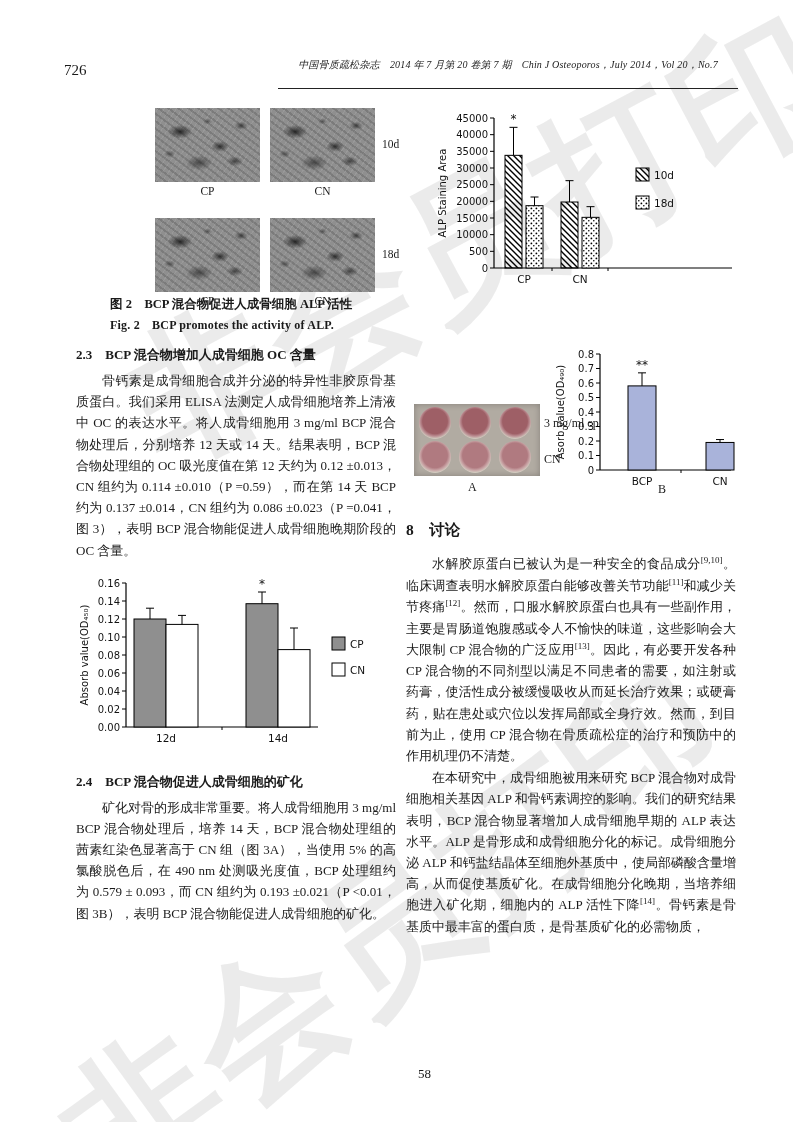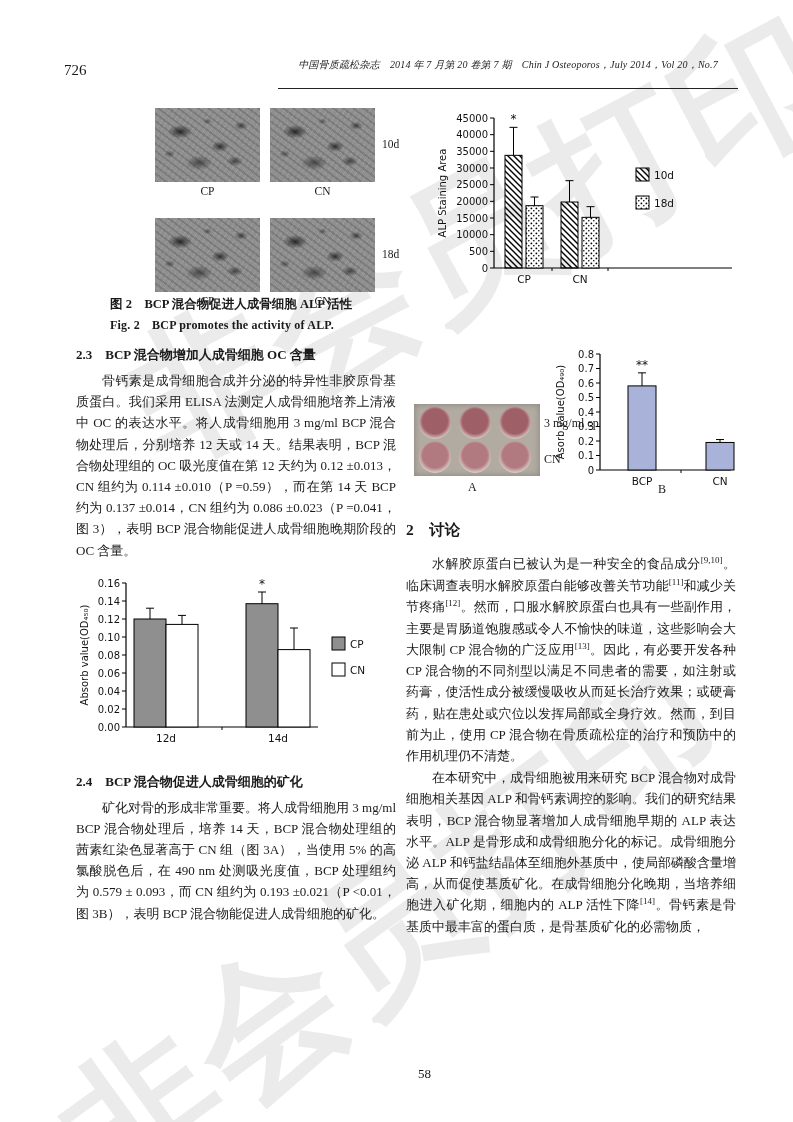--- a/index.html
+++ b/index.html
@@ -232,19 +232,19 @@
           <text x="88" y="28.85000000000001" font-size="12" text-anchor="middle">**</text>
           <text x="88" y="145" font-size="10.5" text-anchor="middle">BCP</text>
           <line x1="127" y1="130" x2="127" y2="133" stroke="#000"></line>
           <rect x="152" y="102.45" width="28" height="27.549999999999997" fill="#a9b3da" stroke="#000" stroke-width="1"></rect>
           <line x1="166" y1="102.45" x2="166" y2="99.55000000000001" stroke="#000"></line>
           <line x1="162" y1="99.55000000000001" x2="170" y2="99.55000000000001" stroke="#000"></line>
           <text x="166" y="145" font-size="10.5" text-anchor="middle">CN</text>
         </svg>
       <div class="panel-tag" style="left:252px;top:142px;">B</div>
     </div>
-    <div class="h-main">2　讨论</div>
+    <div class="h-main">8　讨论</div>
     <p class="body"><span>水解胶原蛋白已被认为是一种安全的食品成分</span><sup>[9,10]</sup><span>。临床调查表明水解胶原蛋白能够改善关节功能</span><sup>[11]</sup><span>和减少关节疼痛</span><sup>[12]</sup><span>。然而，口服水解胶原蛋白也具有一些副作用，主要是胃肠道饱腹感或令人不愉快的味道，这些影响会大大限制 CP 混合物的广泛应用</span><sup>[13]</sup><span>。因此，有必要开发各种 CP 混合物的不同剂型以满足不同患者的需要，如注射或药膏，使活性成分被缓慢吸收从而延长治疗效果；或硬膏药，贴在患处或穴位以发挥局部或全身疗效。然而，到目前为止，使用 CP 混合物在骨质疏松症的治疗和预防中的作用机理仍不清楚。</span></p>
     <p class="body"><span>在本研究中，成骨细胞被用来研究 BCP 混合物对成骨细胞相关基因 ALP 和骨钙素调控的影响。我们的研究结果表明，BCP 混合物显著增加人成骨细胞早期的 ALP 表达水平。ALP 是骨形成和成骨细胞分化的标记。成骨细胞分泌 ALP 和钙盐结晶体至细胞外基质中，使局部磷酸含量增高，从而促使基质矿化。在成骨细胞分化晚期，当培养细胞进入矿化期，细胞内的 ALP 活性下降</span><sup>[14]</sup><span>。骨钙素是骨基质中最丰富的蛋白质，是骨基质矿化的必需物质，</span></p>
   </div>
 
   <div class="footer z">58</div>
 </div>
 
 </body></html>

